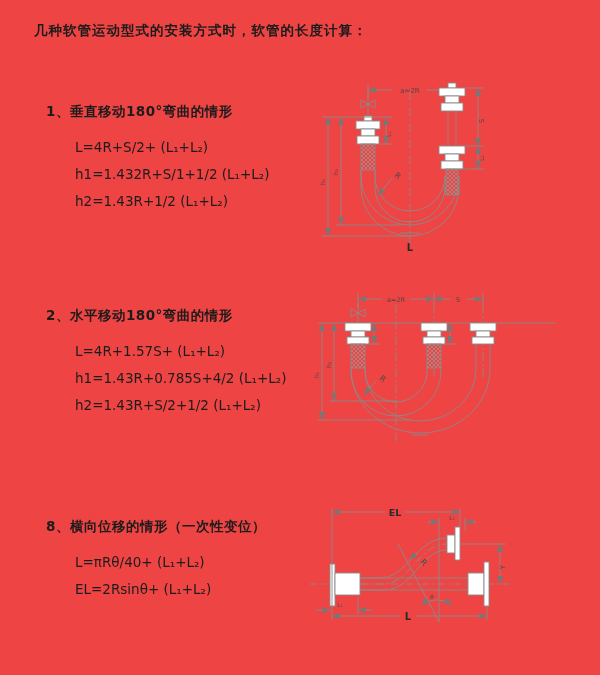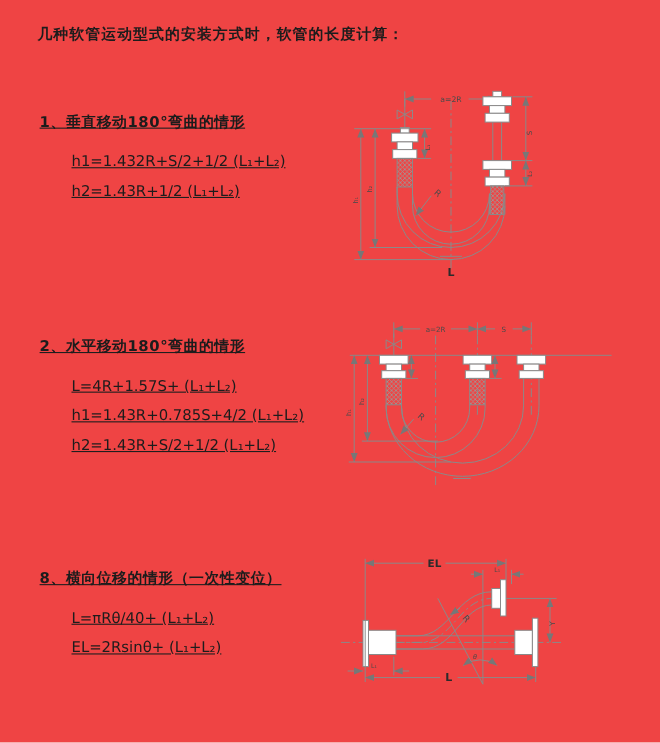--- a/index.html
+++ b/index.html
@@ -4,37 +4,38 @@
 <style>
   html,body{margin:0;padding:0;background:#ffffff;}
   .page{
     position:relative;width:600px;height:675px;background:#ef4444;overflow:hidden;
     font-family:"DejaVu Sans","Liberation Sans",sans-serif;color:#1e1e1e;padding-left:33px;
   }
   .title{
     position:absolute;left:34px;top:22px;font-size:13.5px;font-weight:600;
     letter-spacing:1px;color:#1c1c1c;white-space:nowrap;
   }
-  .section{position:absolute;left:36px;white-space:nowrap;text-decoration:underline;}
+  .section{position:absolute;left:46px;white-space:nowrap;}
   .heading{font-size:13.5px;font-weight:600;line-height:18px;margin-bottom:14px;color:#1c1c1c;letter-spacing:0.5px;}
   .formula{font-size:13.5px;font-weight:500;line-height:27px;margin-left:29px;color:#1c1c1c;}
   .diagram{position:absolute;}
   svg text{font-family:"DejaVu Sans","Liberation Sans",sans-serif;fill:#4a4a4a;}
   .biglab{fill:#2b2b2b;font-weight:bold;}
 </style>
 </head>
 <body>
 
 <div class="page">
 
   <div class="title">几种软管运动型式的安装方式时，软管的长度计算：</div>
 
   <div class="section" style="top:102px">
     <div class="heading">1、垂直移动180°弯曲的情形</div>
-    <div class="formula">h1=1.432R+S/2+1/2 (L₁+L₂)</div>
+    <div class="formula">L=4R+S/2+ (L₁+L₂)</div>
+    <div class="formula">h1=1.432R+S/1+1/2 (L₁+L₂)</div>
     <div class="formula">h2=1.43R+1/2 (L₁+L₂)</div>
   </div>
 
   <div class="section" style="top:306px">
     <div class="heading">2、水平移动180°弯曲的情形</div>
     <div class="formula">L=4R+1.57S+ (L₁+L₂)</div>
     <div class="formula">h1=1.43R+0.785S+4/2 (L₁+L₂)</div>
     <div class="formula">h2=1.43R+S/2+1/2 (L₁+L₂)</div>
   </div>
 

